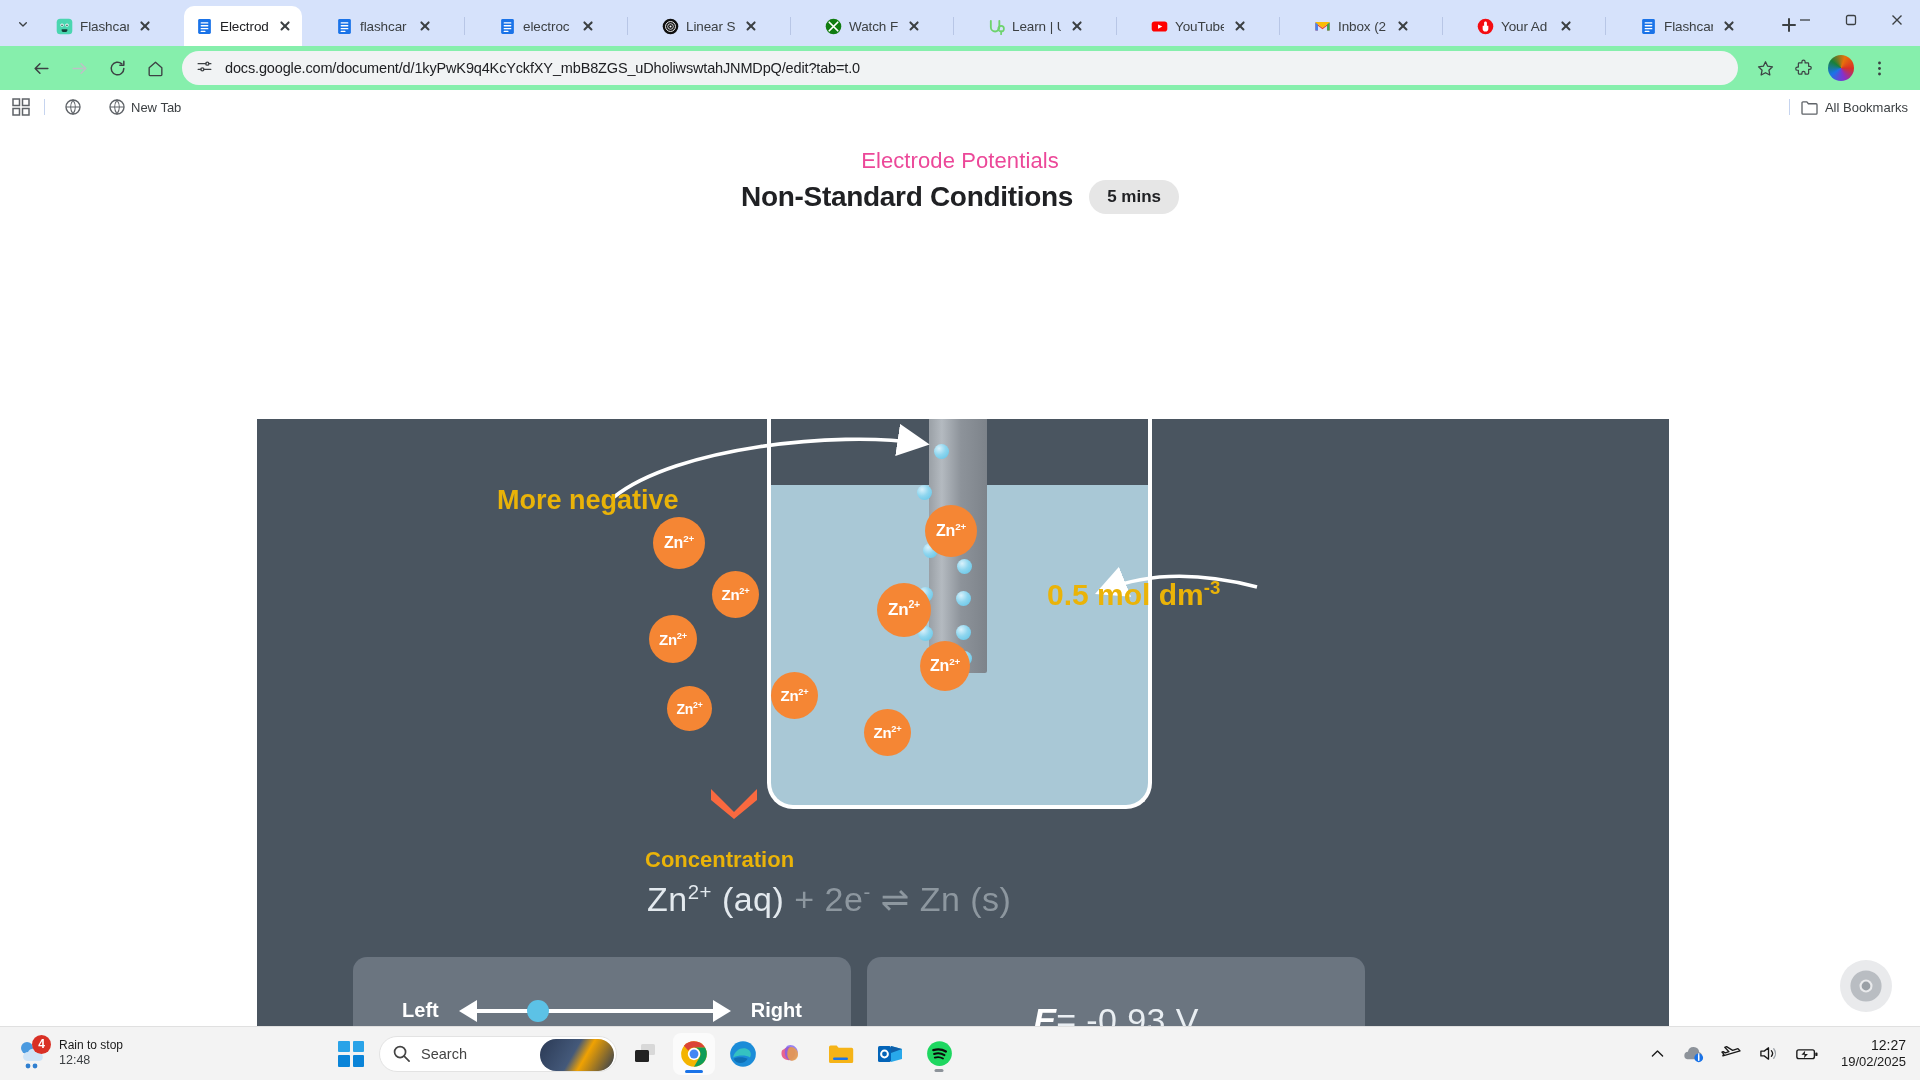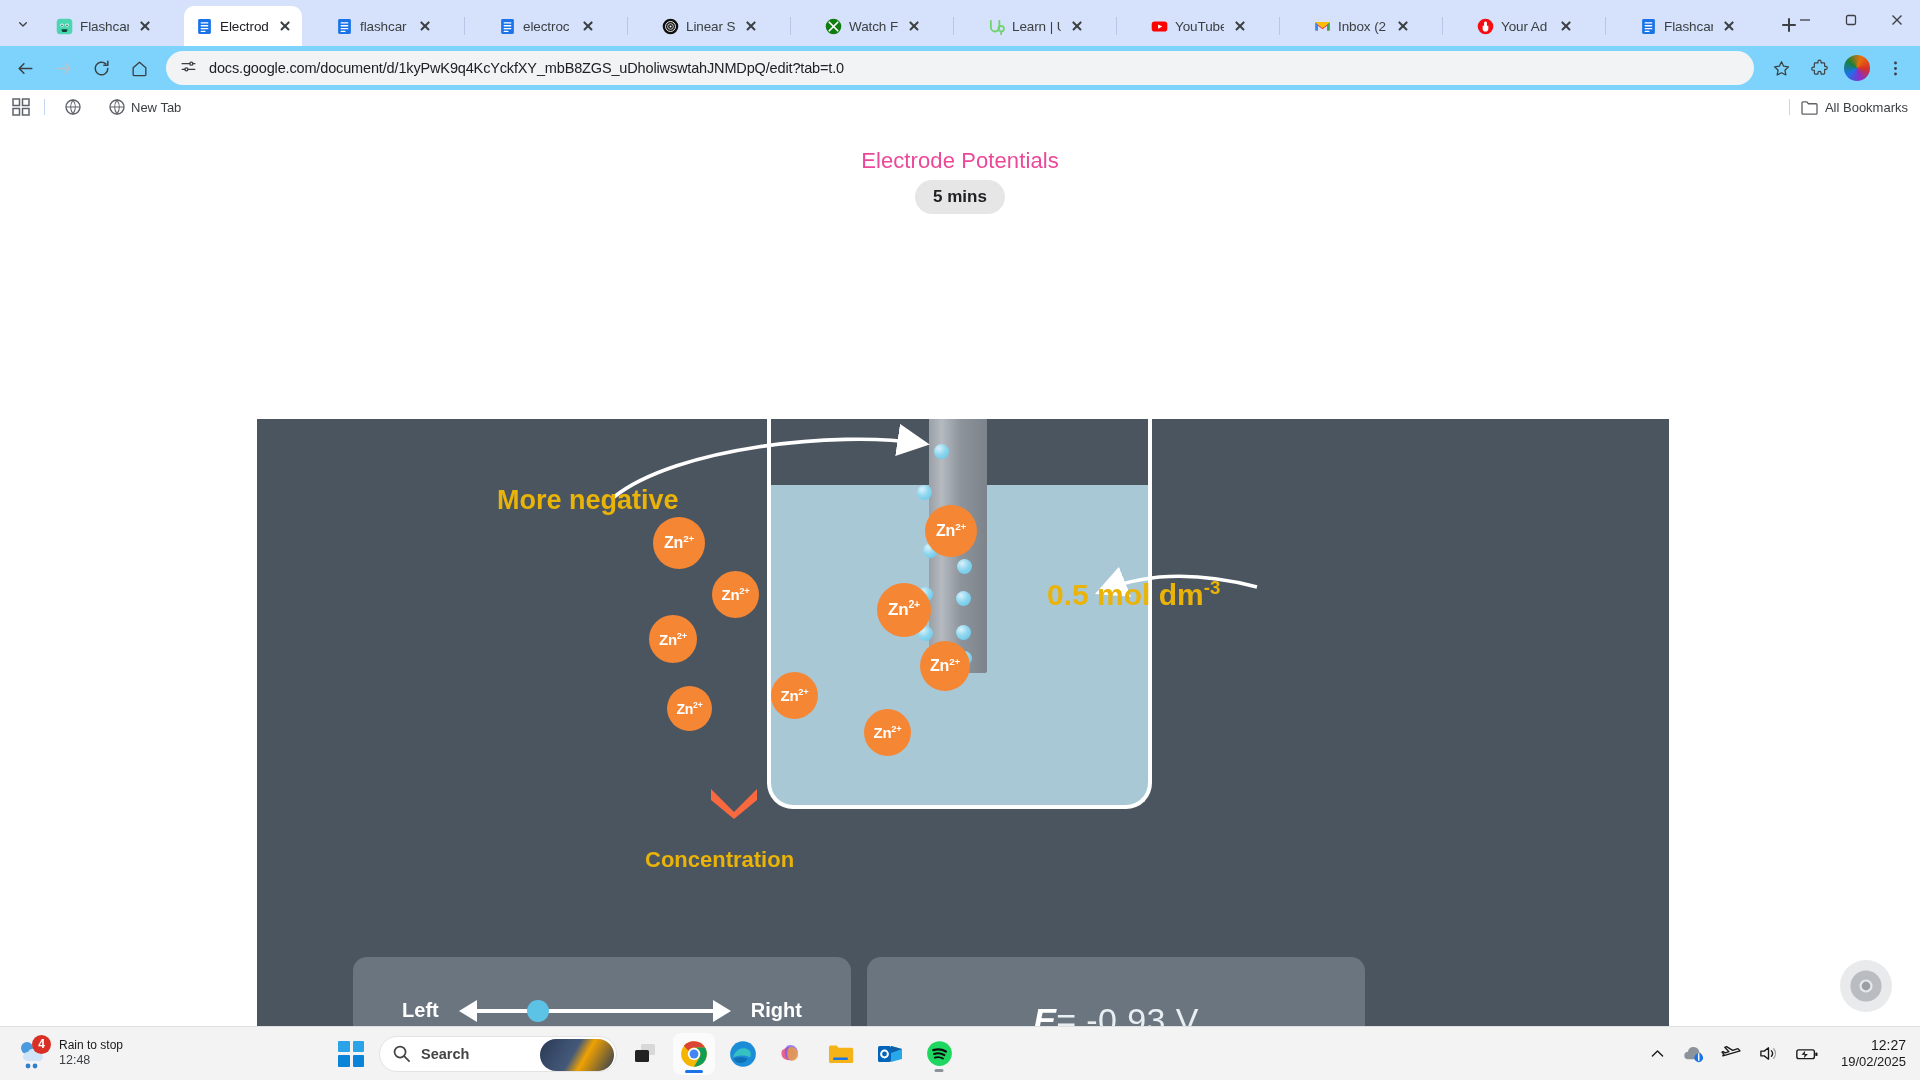--- a/index.html
+++ b/index.html
@@ -56,22 +56,22 @@
   }
   .newtab::before { left:8px; top:14px; width:14px; height:1.8px; }
   .newtab::after  { left:14px; top:8px; width:1.8px; height:14px; }
 
   .wincontrols { display:flex; align-items:flex-start; height:46px; margin-left:auto; flex:0 0 auto; }
   .wc { width:46px; height:40px; display:flex; align-items:center; justify-content:center; }
   .wc svg { width:12px; height:12px; }
 
   
   .toolbar {
-    height:44px; background:#7dd3fc; display:flex; align-items:center;
-    padding:0 8px; gap:4px;
+    height:44px; background:#86efac; display:flex; align-items:center;
+    padding:0 24px; gap:4px;
   }
   .tbtn { width:34px; height:34px; display:flex; align-items:center; justify-content:center; border-radius:50%; flex:0 0 34px; }
   .tbtn svg { width:19px; height:19px; }
   .omnibox {
     flex:1 1 auto; height:34px; background:#f1f3f4; border-radius:18px;
     display:flex; align-items:center; padding:0 14px; gap:12px;
     margin:0 6px; min-width:0;
   }
   .omnibox .urltext {
     font-size:14.5px; color:#202124; white-space:nowrap; overflow:hidden;
@@ -234,21 +234,21 @@
   .weather .wicon { position:relative; width:34px; height:34px; flex:0 0 34px; }
   .wbadge {
     position:absolute; right:-1px; top:-2px; width:19px; height:19px; border-radius:50%;
     background:#d93025; color:#fff; font-size:12px; font-weight:700;
     display:flex; align-items:center; justify-content:center;
   }
   .wtext { line-height:1.25; }
   .wtext .l1 { font-size:12px; color:#1a1a1a; }
   .wtext .l2 { font-size:12.5px; color:#3c4043; }
 
-  .tbcenter { display:flex; align-items:center; gap:7px;font-weight:bold; }
+  .tbcenter { display:flex; align-items:center; gap:7px; }
   .winlogo { width:26px; height:26px; display:grid; grid-template-columns:1fr 1fr; grid-gap:3px; }
   .winlogo span { background:#0a84d8; border-radius:1px; }
   .winlogo span:nth-child(1){ background:#2aa3e8; }
   .winlogo span:nth-child(2){ background:#2aa3e8; }
   .winlogo span:nth-child(3){ background:#0a84d8; }
   .winlogo span:nth-child(4){ background:#0a84d8; }
   .searchpill {
     width:238px; height:36px; background:#fff; border-radius:20px;
     display:flex; align-items:center; gap:10px; padding:0 12px;
     border:1px solid #e3e3e3; position:relative; overflow:hidden;
@@ -529,20 +529,21 @@
         <path d="M1 3a1 1 0 0 1 1-1h4.2l1.6 2H16a1 1 0 0 1 1 1v9a1 1 0 0 1-1 1H2a1 1 0 0 1-1-1z" fill="none" stroke="#5f6368" stroke-width="1.4" stroke-linejoin="round"></path>
       </svg>
       <span>All Bookmarks</span>
     </span>
   </div>
 
   <div class="page">
 
     <div class="slide-title">Electrode Potentials</div>
     <div class="slide-sub">
+      <h2>Non-Standard Conditions</h2>
       <span class="pill">5 mins</span>
     </div>
 
     <div class="slide">
       <div class="slide-inner">
 
         <div class="beaker"></div>
         <div class="beaker-top-cut"></div>
         <div class="beaker-left-wall"></div>
         <div class="beaker-right-wall"></div>
@@ -608,20 +609,26 @@
         </svg>
 
         <div class="ann ann-morenegative">More negative</div>
 
         <div class="ann ann-molarity">
           <span>0.5 mol dm</span><sup>-3</sup>
         </div>
 
         <div class="ann ann-conc-label">Concentration</div>
 
+        <div class="eqn">
+          <span class="bright">Zn</span><sup class="bright">2+</sup><span class="bright"> (aq)</span>
+          <span class="dim">+ 2e</span><sup class="dim">-</sup>
+          <span class="dim">⇌</span>
+          <span class="dim">Zn (s)</span>
+        </div>
 
         <div class="card card-eq">
           <div class="slider-row">
             <span class="sl">Left</span>
             <span class="track">
               <span class="ah-l"></span>
               <span class="bar"></span>
               <span class="ah-r"></span>
               <span class="knob" id="eq-knob" style="left: 68.32px;"></span>
             </span>

